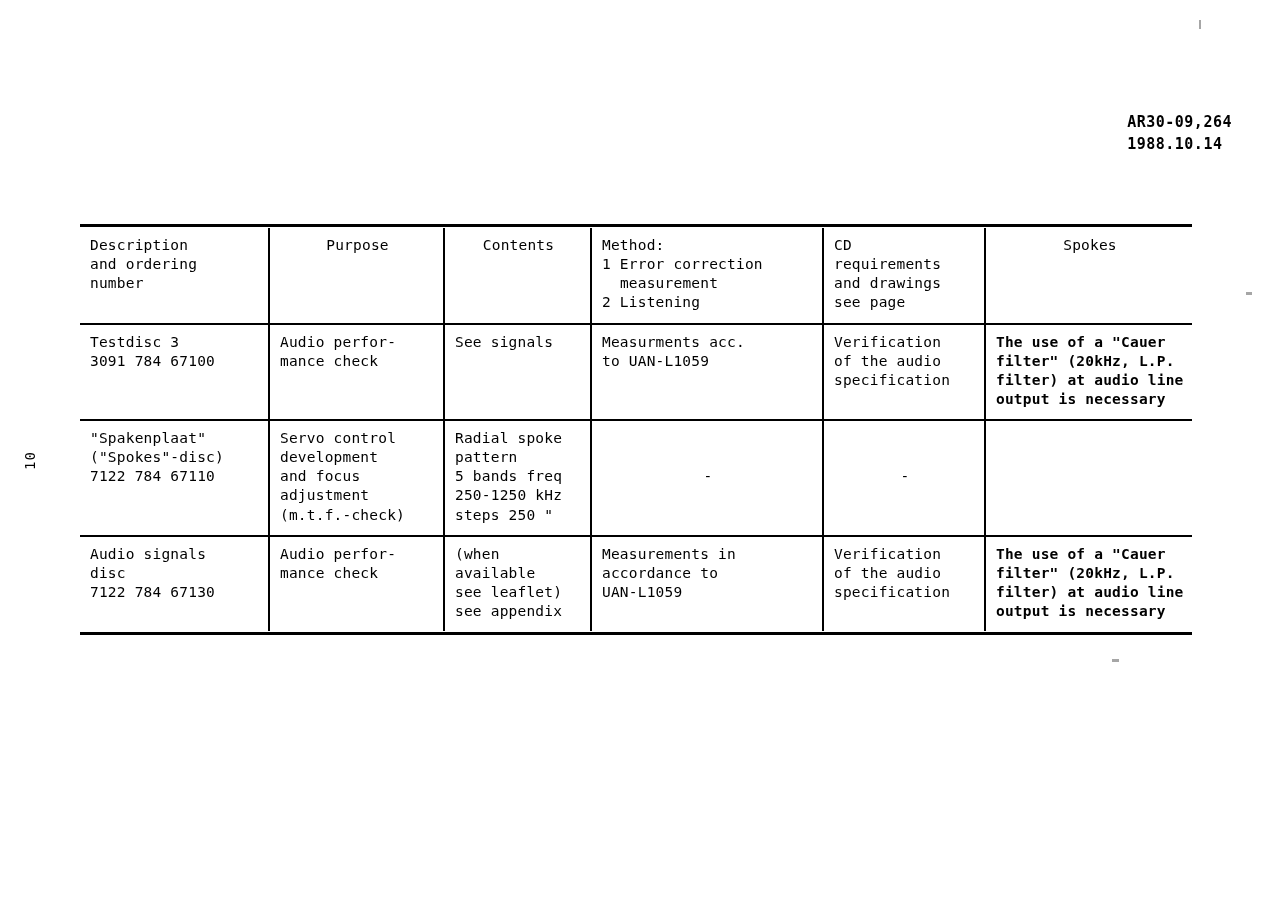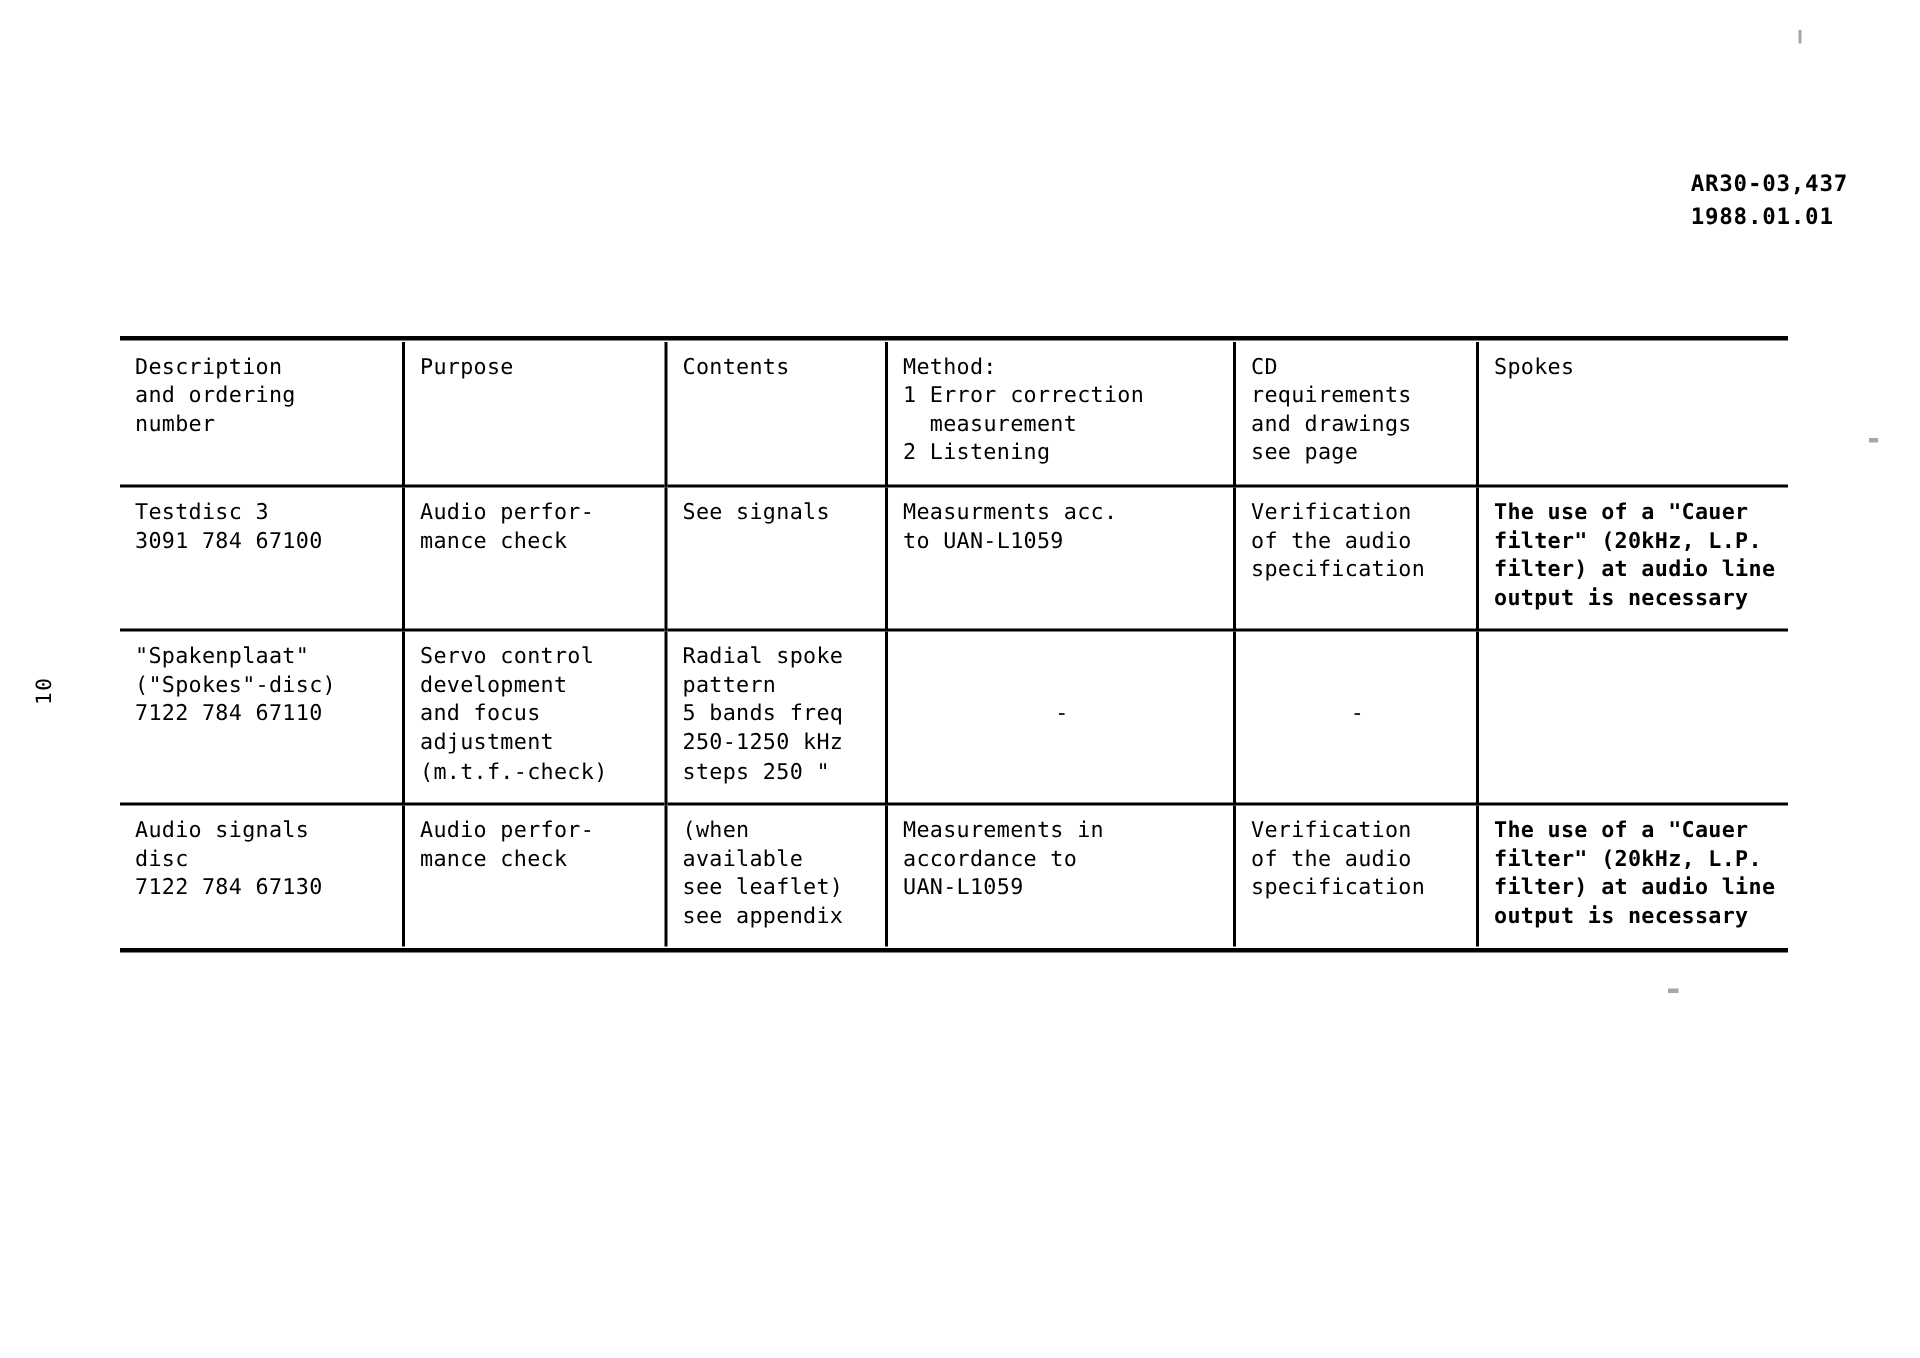--- a/index.html
+++ b/index.html
@@ -89,39 +89,39 @@
     left: 0;
     width: 100%;
     height: 3px;
     background: #000;
   }
   .rule.top { top: -4px; }
   .rule.bottom { bottom: -4px; }
 
   
   .hdr td { font-weight: normal; }
-  .hdr .center { text-align: left; }
+  .hdr .center { text-align: center; }
   .center { text-align: center; }
   .dash-cell {
     text-align: center;
     vertical-align: middle !important;
     padding-top: 0;
   }
   .notes-bold {
     font-weight: bold;
   }
 </style>
 </head>
 <body>
 
 <div class="page">
 
   <div class="doc-header">
-    <div>AR30-03,437</div>
-    <div>1988.01.01</div>
+    <div>AR30-09,264</div>
+    <div>1988.10.14</div>
   </div>
 
   <div class="page-number">10</div>
 
   <div class="mark" style="left:1199px; top:20px; width:2px; height:9px;"></div>
   <div class="mark" style="left:1246px; top:292px; width:6px; height:3px;"></div>
   <div class="mark" style="left:1112px; top:659px; width:7px; height:3px;"></div>
 
   <div class="table-wrap">
     <div class="rule top"></div>

